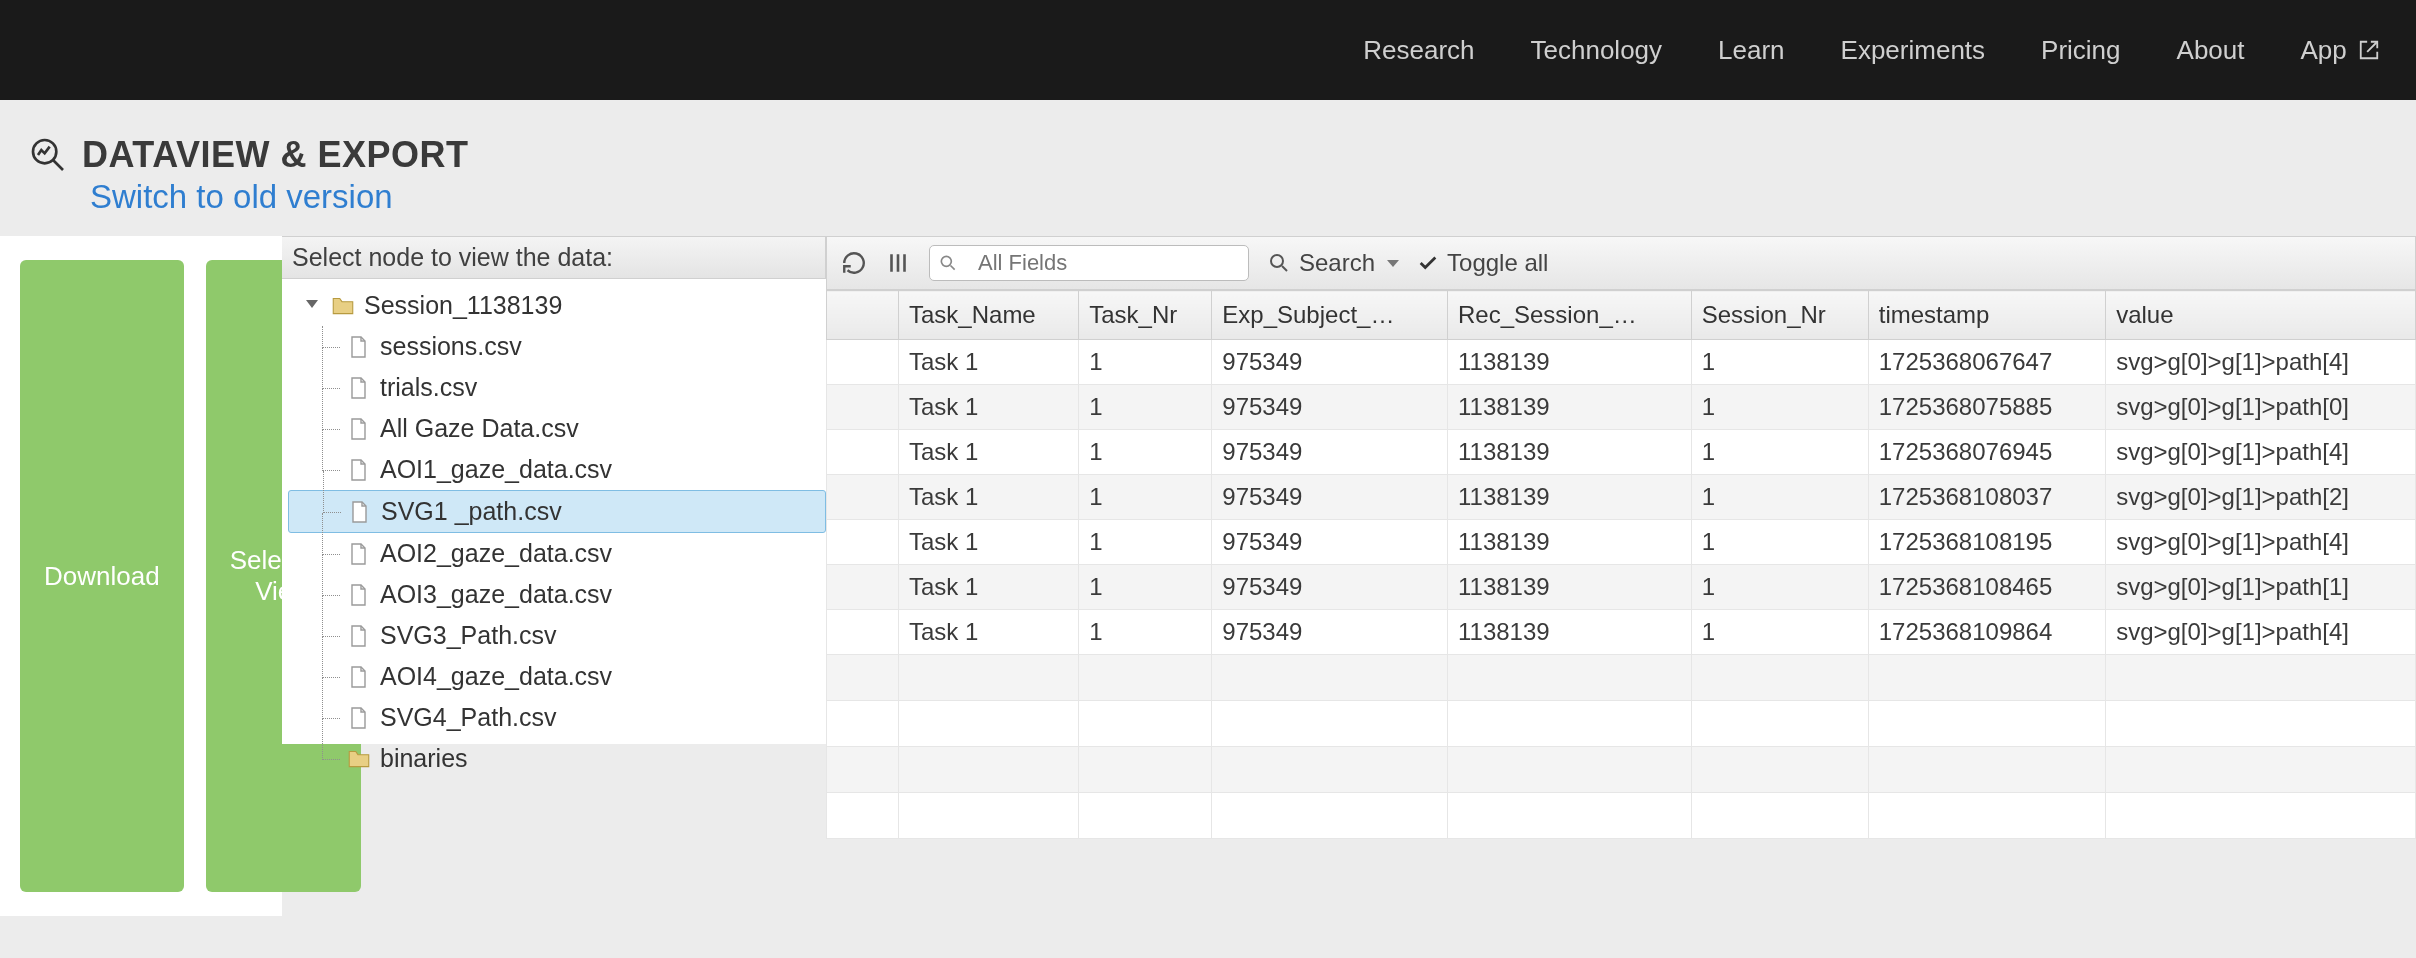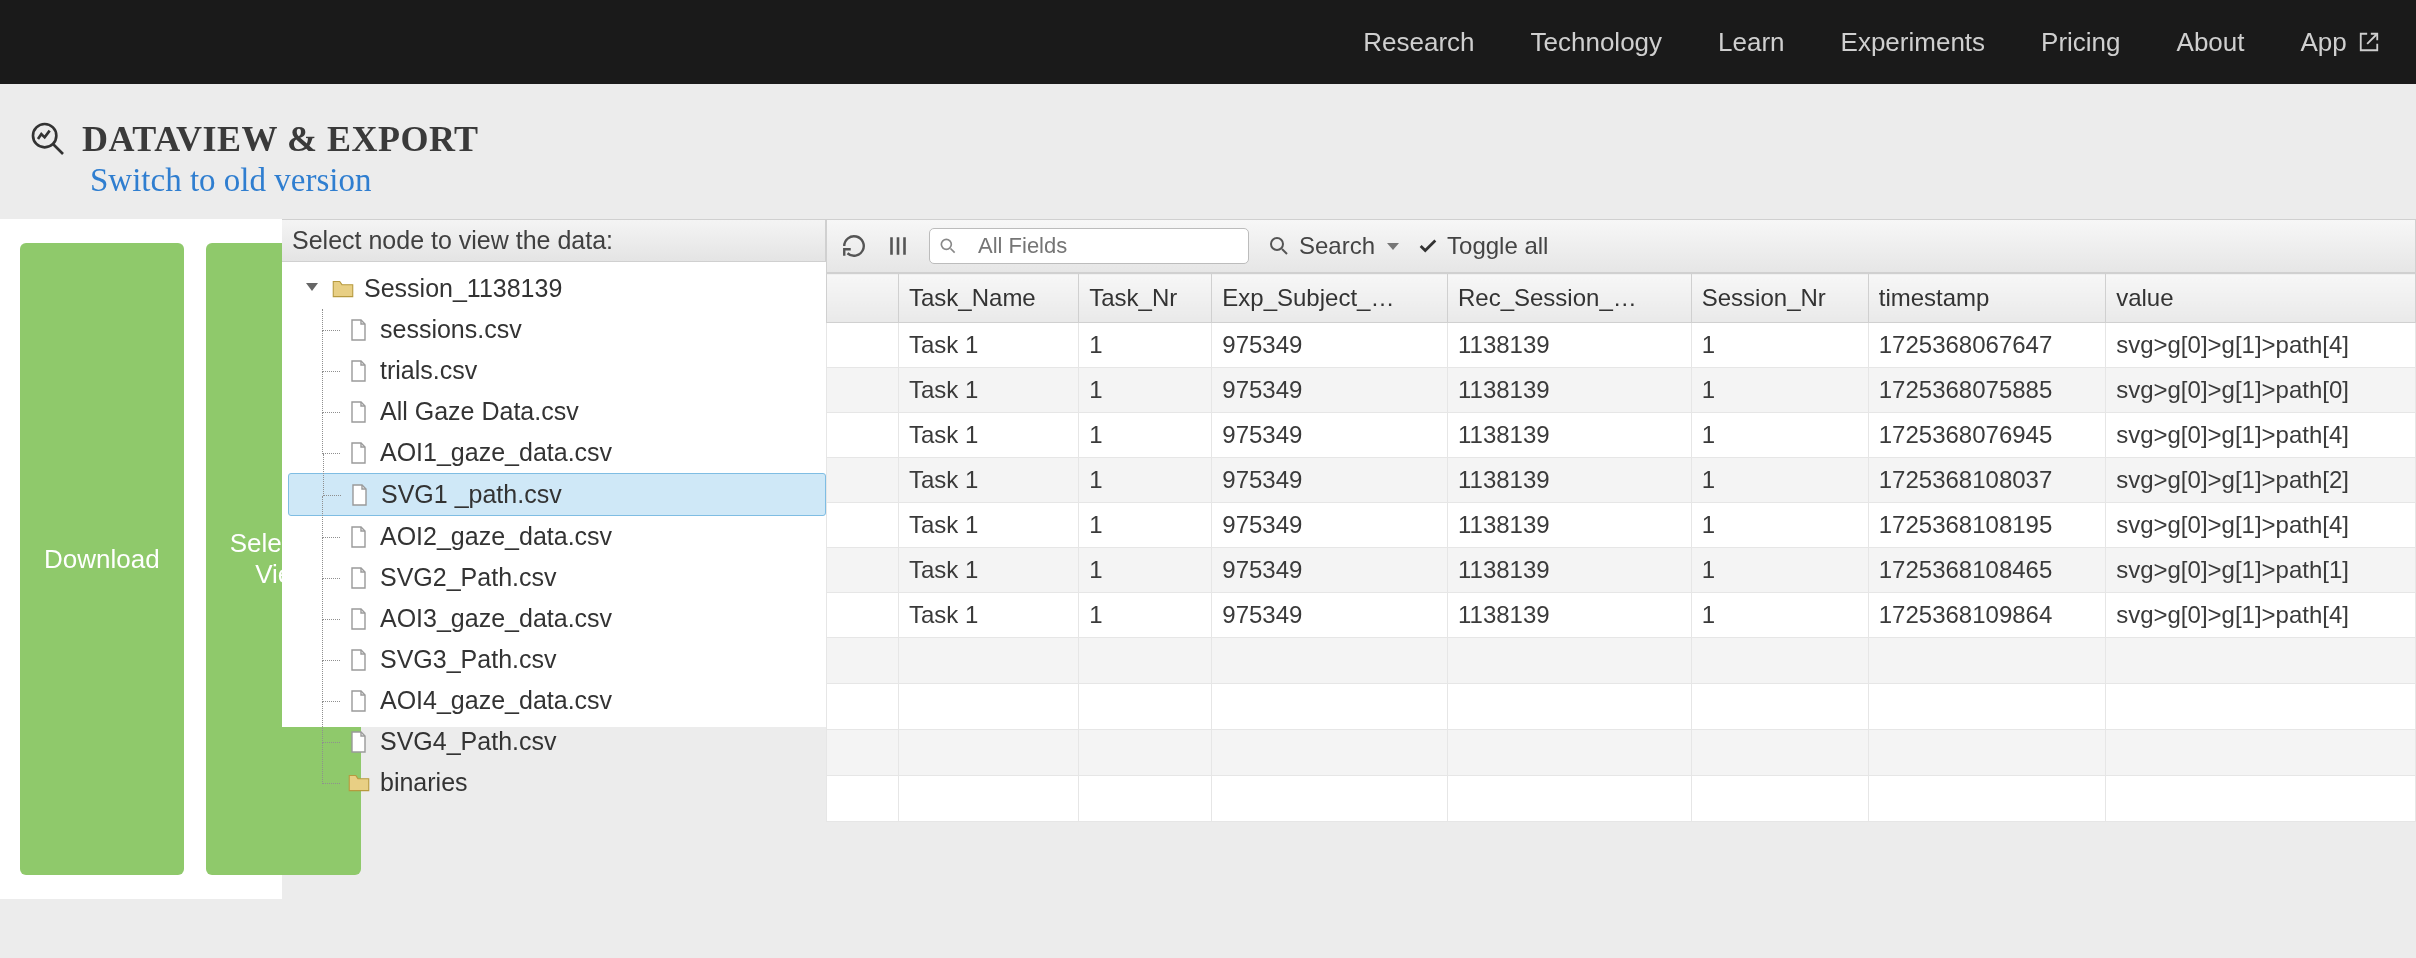--- a/index.html
+++ b/index.html
@@ -6,30 +6,30 @@
   html, body { width: 100%; height: 100%; font-family: "Helvetica Neue", Arial, sans-serif; background: #ececec; color: #333; }
   body { font-size: 24px; }
 
   
   .topnav {
     background: #1a1a1a;
     color: #d8d8d8;
     display: flex;
     justify-content: flex-end;
     align-items: center;
-    height: 84px;
+    height: 100px;
     padding-right: 36px;
     gap: 56px;
     font-size: 26px;
   }
   .topnav .nav-item { color: #cfcfcf; cursor: pointer; }
   .external-icon { display: inline-block; margin-left: 4px; vertical-align: -2px; }
 
   
-  .page-header { padding: 34px 28px 10px 28px; font-family: Liberation Serif, serif; }
+  .page-header { padding: 34px 28px 10px 28px; }
   .page-header h1 {
     font-size: 36px;
     font-weight: 600;
     color: #3a3a3a;
     letter-spacing: 0.5px;
     display: flex;
     align-items: center;
     gap: 14px;
   }
   .switch-link {
@@ -286,29 +286,20 @@
           <span>SVG1 _path.csv</span>
         </div>
         <div class="tree-row tree-child">
           <span class="file-icon">
             <svg width="24" height="26" viewBox="0 0 24 24" fill="#fff" stroke="#9a9a9a" stroke-width="1.4">
               <path d="M6 2h9l4 4v16H6z"></path>
               <path d="M15 2v4h4" fill="none"></path>
             </svg>
           </span>
           <span>AOI2_gaze_data.csv</span>
-        </div>
-        <div class="tree-row tree-child">
-          <span class="file-icon">
-            <svg width="24" height="26" viewBox="0 0 24 24" fill="#fff" stroke="#9a9a9a" stroke-width="1.4">
-              <path d="M6 2h9l4 4v16H6z"></path>
-              <path d="M15 2v4h4" fill="none"></path>
-            </svg>
-          </span>
-          <span>SVG2_Path.csv</span>
         </div>
         <div class="tree-row tree-child">
           <span class="file-icon">
             <svg width="24" height="26" viewBox="0 0 24 24" fill="#fff" stroke="#9a9a9a" stroke-width="1.4">
               <path d="M6 2h9l4 4v16H6z"></path>
               <path d="M15 2v4h4" fill="none"></path>
             </svg>
           </span>
           <span>AOI3_gaze_data.csv</span>
         </div>

